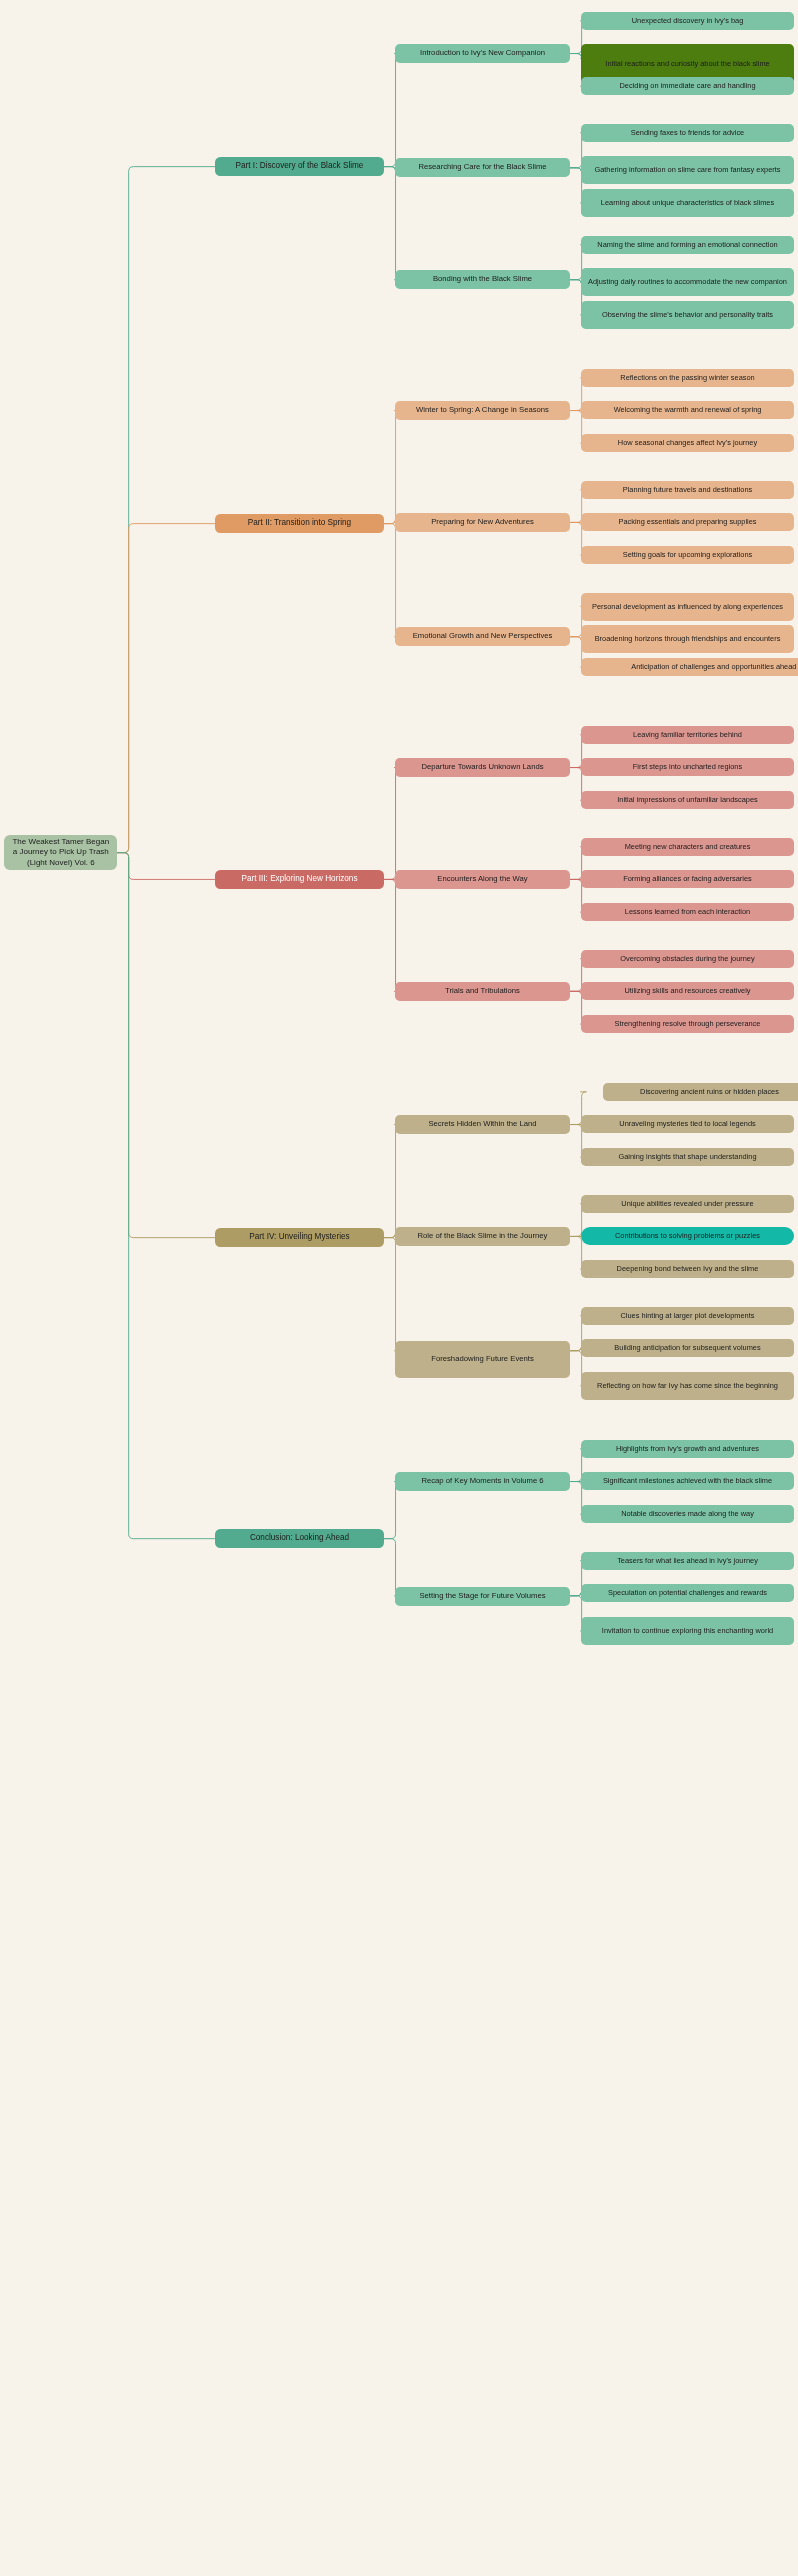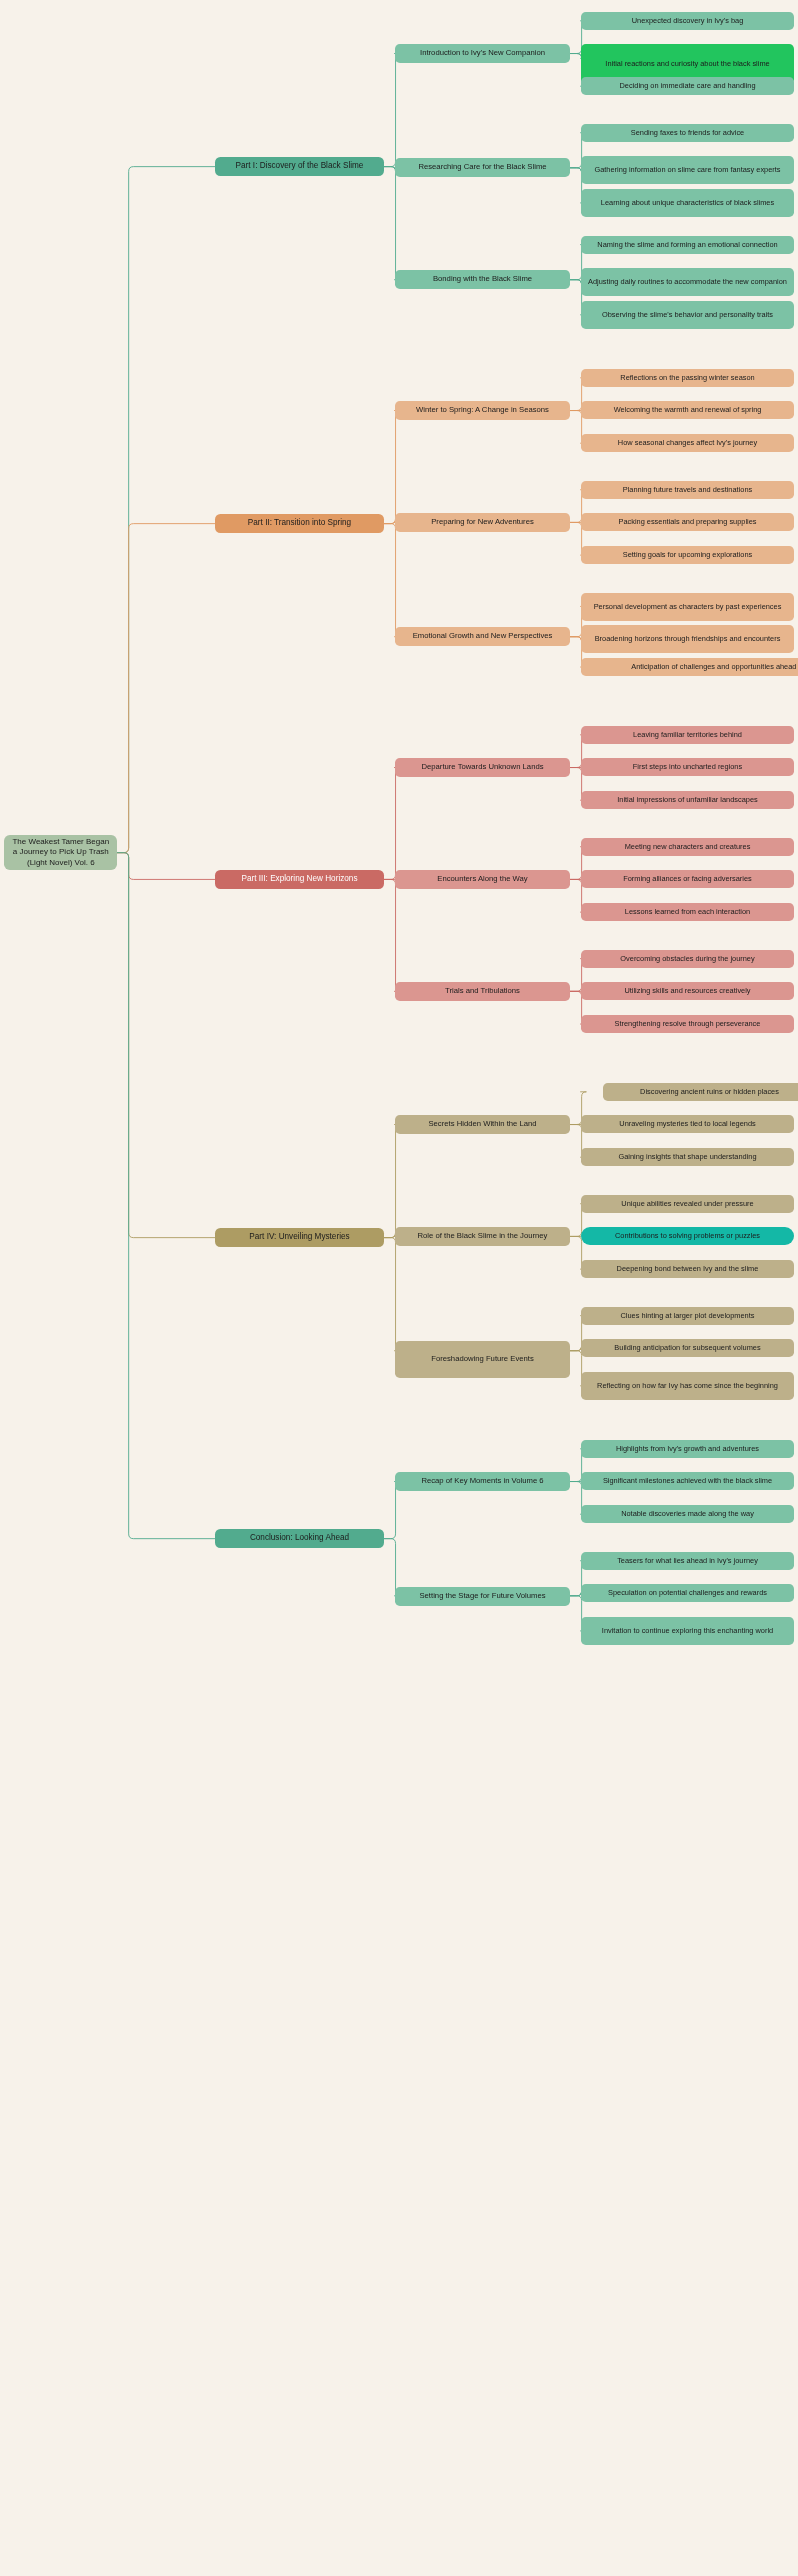--- a/index.html
+++ b/index.html
@@ -118,41 +118,41 @@
       <path d="M 1072 3001.5 L 1085 3001.5 Q 1094 3001.5 1094 3010.5 L 1094 3058.5 Q 1094 3067.5 1103 3067.5 L 1092 3067.5" fill="none" stroke="#52ab8e" stroke-width="1.7" stroke-linecap="round"></path>
       <path d="M 722 2894 L 735 2894 Q 744 2894 744 2885 L 744 2795.5 Q 744 2786.5 753 2786.5 L 742 2786.5" fill="none" stroke="#52ab8e" stroke-width="1.7" stroke-linecap="round"></path>
       <path d="M 722 2894 L 735 2894 Q 744 2894 744 2903 L 744 2992.5 Q 744 3001.5 753 3001.5 L 742 3001.5" fill="none" stroke="#52ab8e" stroke-width="1.7" stroke-linecap="round"></path>
       <path d="M 220 1603.625 L 233 1603.625 Q 242 1603.625 242 1594.625 L 242 322.25 Q 242 313.25 251 313.25 L 404 313.25" fill="none" stroke="#52ab8e" stroke-width="1.7" stroke-linecap="round"></path>
       <path d="M 220 1603.625 L 233 1603.625 Q 242 1603.625 242 1594.625 L 242 993.75 Q 242 984.75 251 984.75 L 404 984.75" fill="none" stroke="#e09a63" stroke-width="1.7" stroke-linecap="round"></path>
       <path d="M 220 1603.625 L 233 1603.625 Q 242 1603.625 242 1612.625 L 242 1645 Q 242 1654 251 1654 L 404 1654" fill="none" stroke="#ca6a64" stroke-width="1.7" stroke-linecap="round"></path>
       <path d="M 220 1603.625 L 233 1603.625 Q 242 1603.625 242 1612.625 L 242 2318.75 Q 242 2327.75 251 2327.75 L 404 2327.75" fill="none" stroke="#ad9c63" stroke-width="1.7" stroke-linecap="round"></path>
       <path d="M 220 1603.625 L 233 1603.625 Q 242 1603.625 242 1612.625 L 242 2885 Q 242 2894 251 2894 L 404 2894" fill="none" stroke="#52ab8e" stroke-width="1.7" stroke-linecap="round"></path>
     </svg>
 <div class="node lvl3" style="left: 581px; top: 11.7px; width: 213px; height: 18px; background: rgb(124, 194, 165);">Unexpected discovery in Ivy's bag</div>
-    <div class="node lvl3" style="left: 581px; top: 44px; width: 213px; height: 40px; background: #22c55e;">Initial reactions and curiosity about the black slime</div>
+    <div class="node lvl3" style="left: 581px; top: 44px; width: 213px; height: 40px; background: #4d7c0f;">Initial reactions and curiosity about the black slime</div>
     <div class="node lvl3" style="left: 581px; top: 77px; width: 213px; height: 18px; background: rgb(124, 194, 165); text-align: center;">Deciding on immediate care and handling</div>
     <div class="node lvl2" style="left: 395px; top: 44px; width: 175px; height: 19px; background: rgb(124, 194, 165);">Introduction to Ivy's New Companion</div>
     <div class="node lvl3" style="left: 581px; top: 124px; width: 213px; height: 18px; background: rgb(124, 194, 165);">Sending faxes to friends for advice</div>
     <div class="node lvl3" style="left: 581px; top: 156px; width: 213px; height: 28px; background: rgb(124, 194, 165);">Gathering information on slime care from fantasy experts</div>
     <div class="node lvl3" style="left: 581px; top: 189px; width: 213px; height: 28px; background: rgb(124, 194, 165);">Learning about unique characteristics of black slimes</div>
     <div class="node lvl2" style="left: 395px; top: 158px; width: 175px; height: 19px; background: rgb(124, 194, 165);">Researching Care for the Black Slime</div>
     <div class="node lvl3" style="left: 581px; top: 236px; width: 213px; height: 18px; background: rgb(124, 194, 165);">Naming the slime and forming an emotional connection</div>
     <div class="node lvl3" style="left: 581px; top: 268px; width: 213px; height: 28px; background: rgb(124, 194, 165);">Adjusting daily routines to accommodate the new companion</div>
     <div class="node lvl3" style="left: 581px; top: 301px; width: 213px; height: 28px; background: rgb(124, 194, 165);">Observing the slime's behavior and personality traits</div>
     <div class="node lvl2" style="left: 395px; top: 270px; width: 175px; height: 19px; background: rgb(124, 194, 165);">Bonding with the Black Slime</div>
     <div class="node lvl1" style="left: 215px; top: 157px; width: 169px; height: 19px; background: rgb(82, 171, 142);">Part I: Discovery of the Black Slime</div>
     <div class="node lvl3" style="left: 581px; top: 369px; width: 213px; height: 18px; background: rgb(231, 181, 141);">Reflections on the passing winter season</div>
     <div class="node lvl3" style="left: 581px; top: 401px; width: 213px; height: 18px; background: rgb(231, 181, 141);">Welcoming the warmth and renewal of spring</div>
     <div class="node lvl3" style="left: 581px; top: 434px; width: 213px; height: 18px; background: rgb(231, 181, 141);">How seasonal changes affect Ivy's journey</div>
     <div class="node lvl2" style="left: 395px; top: 401px; width: 175px; height: 19px; background: rgb(231, 181, 141);">Winter to Spring: A Change in Seasons</div>
     <div class="node lvl3" style="left: 581px; top: 481px; width: 213px; height: 18px; background: rgb(231, 181, 141);">Planning future travels and destinations</div>
     <div class="node lvl3" style="left: 581px; top: 513px; width: 213px; height: 18px; background: rgb(231, 181, 141);">Packing essentials and preparing supplies</div>
     <div class="node lvl3" style="left: 581px; top: 546px; width: 213px; height: 18px; background: rgb(231, 181, 141);">Setting goals for upcoming explorations</div>
     <div class="node lvl2" style="left: 395px; top: 513px; width: 175px; height: 19px; background: rgb(231, 181, 141);">Preparing for New Adventures</div>
-    <div class="node lvl3" style="left: 581px; top: 593px; width: 213px; height: 28px; background: rgb(231, 181, 141);">Personal development as characters by past experiences</div>
+    <div class="node lvl3" style="left: 581px; top: 593px; width: 213px; height: 28px; background: rgb(231, 181, 141);">Personal development as influenced by along experiences</div>
     <div class="node lvl3" style="left: 581px; top: 625px; width: 213px; height: 28px; background: rgb(231, 181, 141);">Broadening horizons through friendships and encounters</div>
     <div class="node lvl3" style="left: 581px; top: 658px; width: 250px; height: 18px; background: rgb(231, 181, 141); padding-left: 21px;">Anticipation of challenges and opportunities ahead</div>
     <div class="node lvl2" style="left: 395px; top: 627px; width: 175px; height: 19px; background: rgb(231, 181, 141);">Emotional Growth and New Perspectives</div>
     <div class="node lvl1" style="left: 215px; top: 514px; width: 169px; height: 19px; background: rgb(224, 154, 99);">Part II: Transition into Spring</div>
     <div class="node lvl3" style="left: 581px; top: 726px; width: 213px; height: 18px; background: rgb(219, 150, 144);">Leaving familiar territories behind</div>
     <div class="node lvl3" style="left: 581px; top: 758px; width: 213px; height: 18px; background: rgb(219, 150, 144);">First steps into uncharted regions</div>
     <div class="node lvl3" style="left: 581px; top: 791px; width: 213px; height: 18px; background: rgb(219, 150, 144);">Initial impressions of unfamiliar landscapes</div>
     <div class="node lvl2" style="left: 395px; top: 758px; width: 175px; height: 19px; background: rgb(219, 150, 144);">Departure Towards Unknown Lands</div>
     <div class="node lvl3" style="left: 581px; top: 838px; width: 213px; height: 18px; background: rgb(219, 150, 144);">Meeting new characters and creatures</div>
     <div class="node lvl3" style="left: 581px; top: 870px; width: 213px; height: 18px; background: rgb(219, 150, 144);">Forming alliances or facing adversaries</div>

